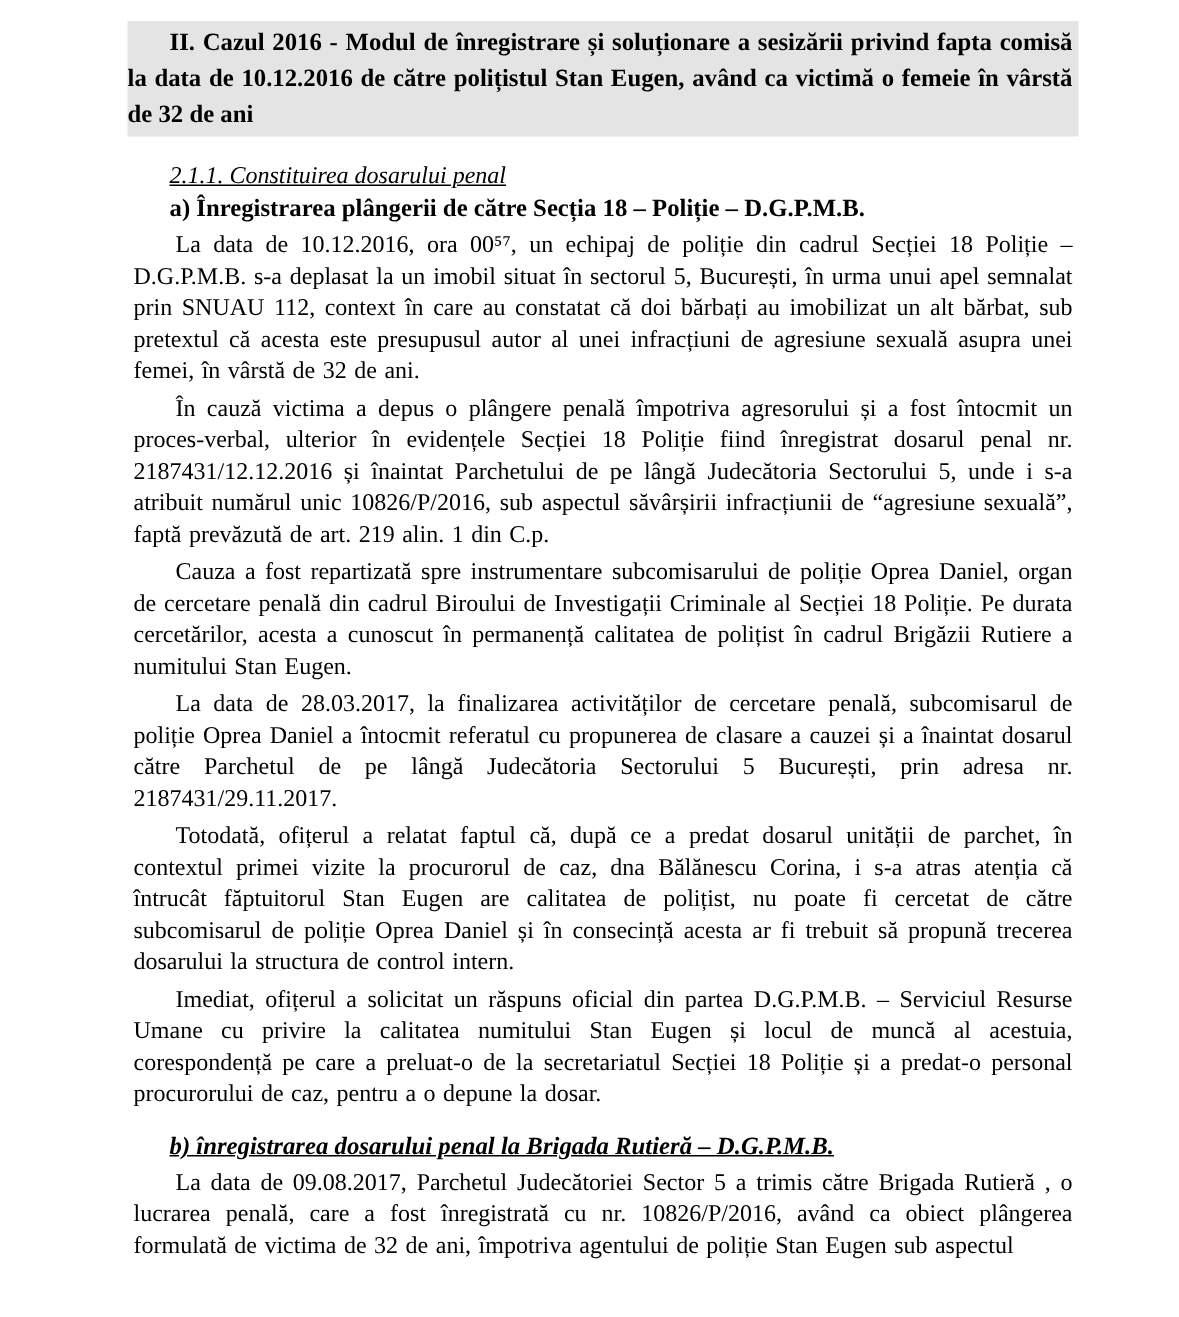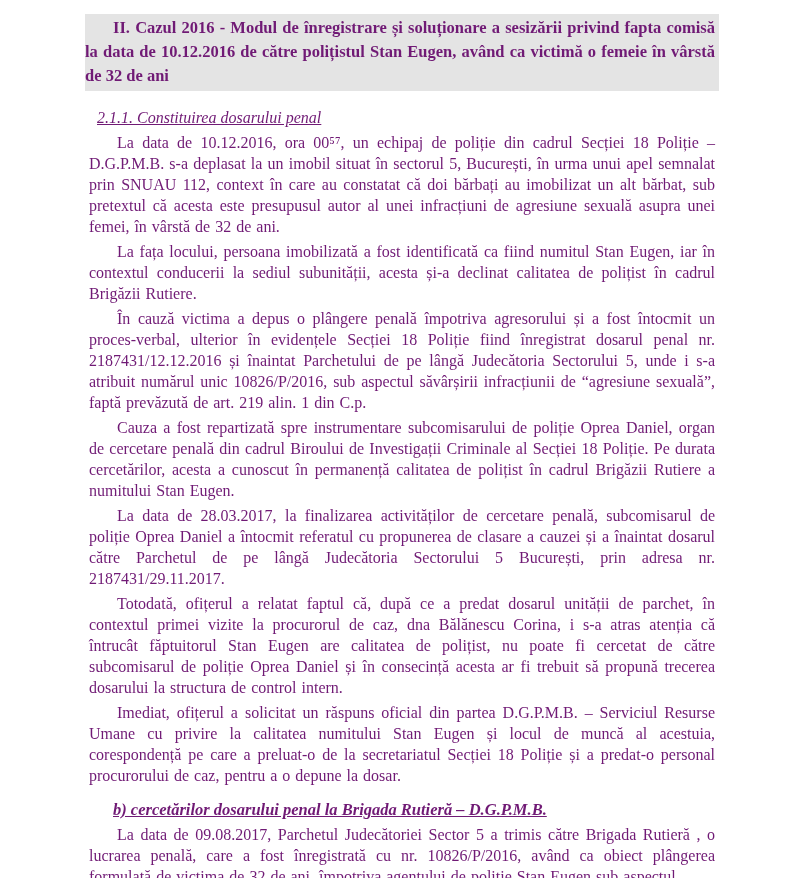--- a/index.html
+++ b/index.html
@@ -11,34 +11,34 @@
     position: relative;
     box-sizing: border-box;
     width: 786px;
     height: 878px;
     overflow: hidden;
     background: #ffffff;
     padding: 14px 67px 0 85px;
     font-family: "Liberation Serif", serif;
     font-size: 16px;
     line-height: 21px;
-    color: #701a75;
+    color: #000000;
   }
   .case-header {
     margin: 0 0 16px 0;
     padding: 2px 4px 3px 0;
     background: #e4e4e4;
     font-weight: bold;
     font-size: 16.5px;
     line-height: 24px;
     text-indent: 28px;
     text-align: justify;
   }
   .subsection-heading {
-    margin: 0 0 0 12px;
+    margin: 0 0 0 28px;
     font-style: italic;
     text-decoration: underline;
     font-size: 16px;
   }
   .sub-heading-a {
     margin: 0 0 0 28px;
     font-weight: bold;
     font-size: 16.5px;
   }
   .body-para {
@@ -57,32 +57,32 @@
 </style>
 </head>
 <body>
 
 <div class="page">
 
   <p class="case-header">II. Cazul 2016 - Modul de înregistrare și soluționare a sesizării privind fapta comisă la data de 10.12.2016 de către polițistul Stan Eugen, având ca victimă o femeie în vârstă de 32 de ani</p>
 
   <p class="subsection-heading">2.1.1. Constituirea dosarului penal</p>
 
+  <p class="sub-heading-a">a) Înregistrarea plângerii de către Secția 18 – Poliție – D.G.P.M.B.</p>
 
   <p class="body-para">La data de 10.12.2016, ora 00⁵⁷, un echipaj de poliție din cadrul Secției 18 Poliție – D.G.P.M.B. s-a deplasat la un imobil situat în sectorul 5, București, în urma unui apel semnalat prin SNUAU 112, context în care au constatat că doi bărbați au imobilizat un alt bărbat, sub pretextul că acesta este presupusul autor al unei infracțiuni de agresiune sexuală asupra unei femei, în vârstă de 32 de ani.</p>
 
-  <p class="body-para">La fața locului, persoana imobilizată a fost identificată ca fiind numitul Stan Eugen, iar în contextul conducerii la sediul subunității, acesta și-a declinat calitatea de polițist în cadrul Brigăzii Rutiere.</p>
 
   <p class="body-para">În cauză victima a depus o plângere penală împotriva agresorului și a fost întocmit un proces-verbal, ulterior în evidențele Secției 18 Poliție fiind înregistrat dosarul penal nr. 2187431/12.12.2016 și înaintat Parchetului de pe lângă Judecătoria Sectorului 5, unde i s-a atribuit numărul unic 10826/P/2016, sub aspectul săvârșirii infracțiunii de “agresiune sexuală”, faptă prevăzută de art. 219 alin. 1 din C.p.</p>
 
   <p class="body-para">Cauza a fost repartizată spre instrumentare subcomisarului de poliție Oprea Daniel, organ de cercetare penală din cadrul Biroului de Investigații Criminale al Secției 18 Poliție. Pe durata cercetărilor, acesta a cunoscut în permanență calitatea de polițist în cadrul Brigăzii Rutiere a numitului Stan Eugen.</p>
 
   <p class="body-para">La data de 28.03.2017, la finalizarea activităților de cercetare penală, subcomisarul de poliție Oprea Daniel a întocmit referatul cu propunerea de clasare a cauzei și a înaintat dosarul către Parchetul de pe lângă Judecătoria Sectorului 5 București, prin adresa nr. 2187431/29.11.2017.</p>
 
   <p class="body-para">Totodată, ofițerul a relatat faptul că, după ce a predat dosarul unității de parchet, în contextul primei vizite la procurorul de caz, dna Bălănescu Corina, i s-a atras atenția că întrucât făptuitorul Stan Eugen are calitatea de polițist, nu poate fi cercetat de către subcomisarul de poliție Oprea Daniel și în consecință acesta ar fi trebuit să propună trecerea dosarului la structura de control intern.</p>
 
   <p class="body-para">Imediat, ofițerul a solicitat un răspuns oficial din partea D.G.P.M.B. – Serviciul Resurse Umane cu privire la calitatea numitului Stan Eugen și locul de muncă al acestuia, corespondență pe care a preluat-o de la secretariatul Secției 18 Poliție și a predat-o personal procurorului de caz, pentru a o depune la dosar.</p>
 
-  <p class="sub-heading-b">b) cercetărilor dosarului penal la Brigada Rutieră – D.G.P.M.B.</p>
+  <p class="sub-heading-b">b) înregistrarea dosarului penal la Brigada Rutieră – D.G.P.M.B.</p>
 
   <p class="body-para">La data de 09.08.2017, Parchetul Judecătoriei Sector 5 a trimis către Brigada Rutieră , o lucrarea penală, care a fost înregistrată cu nr. 10826/P/2016, având ca obiect plângerea formulată de victima de 32 de ani, împotriva agentului de poliție Stan Eugen sub aspectul</p>
 
 </div>
 
 </body></html>

